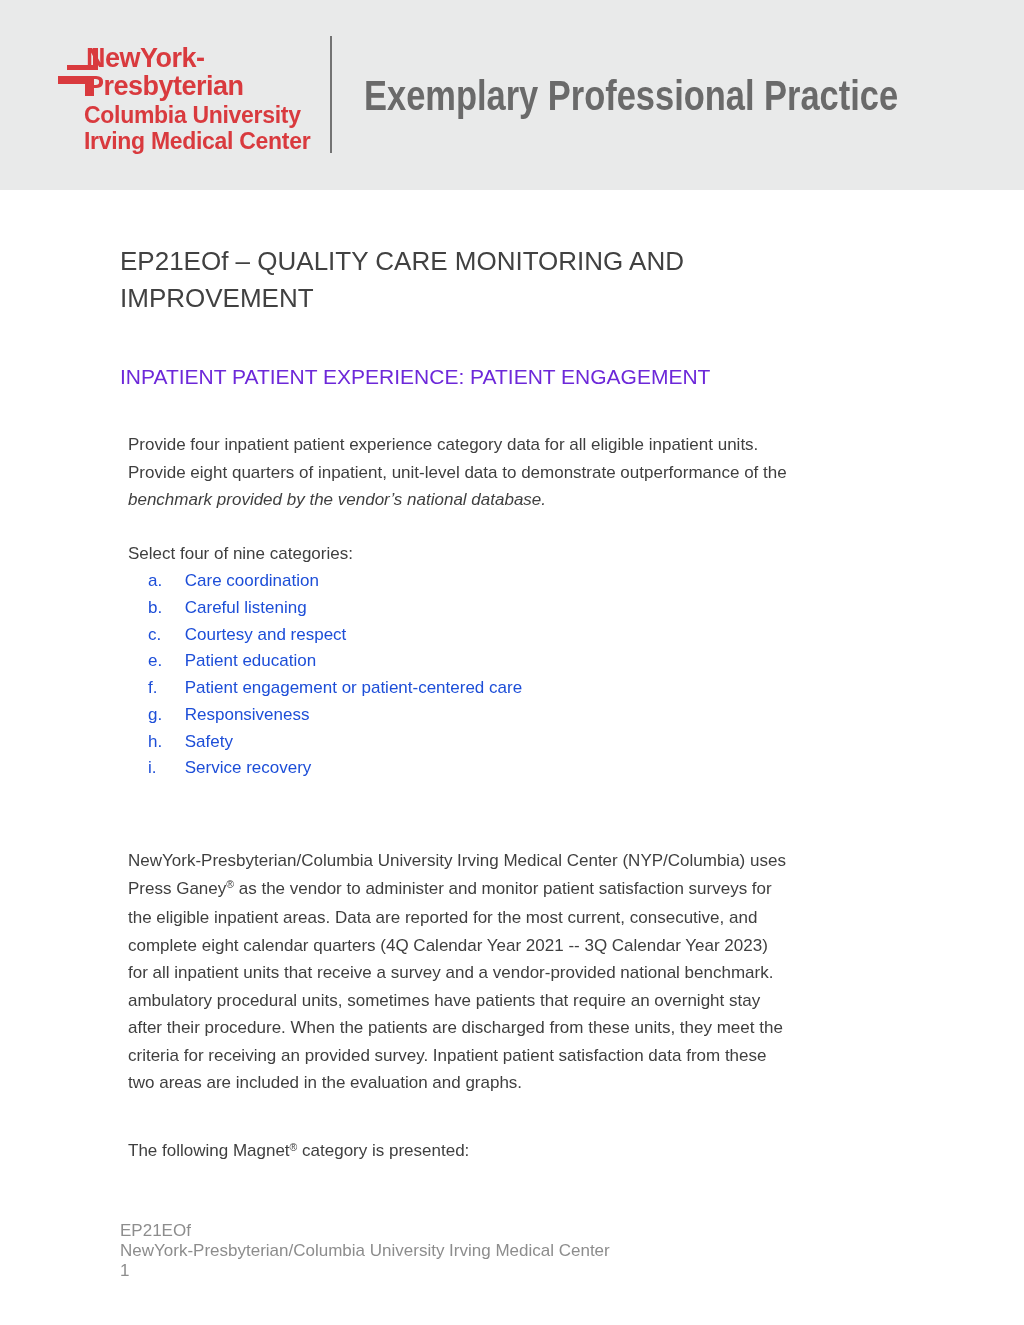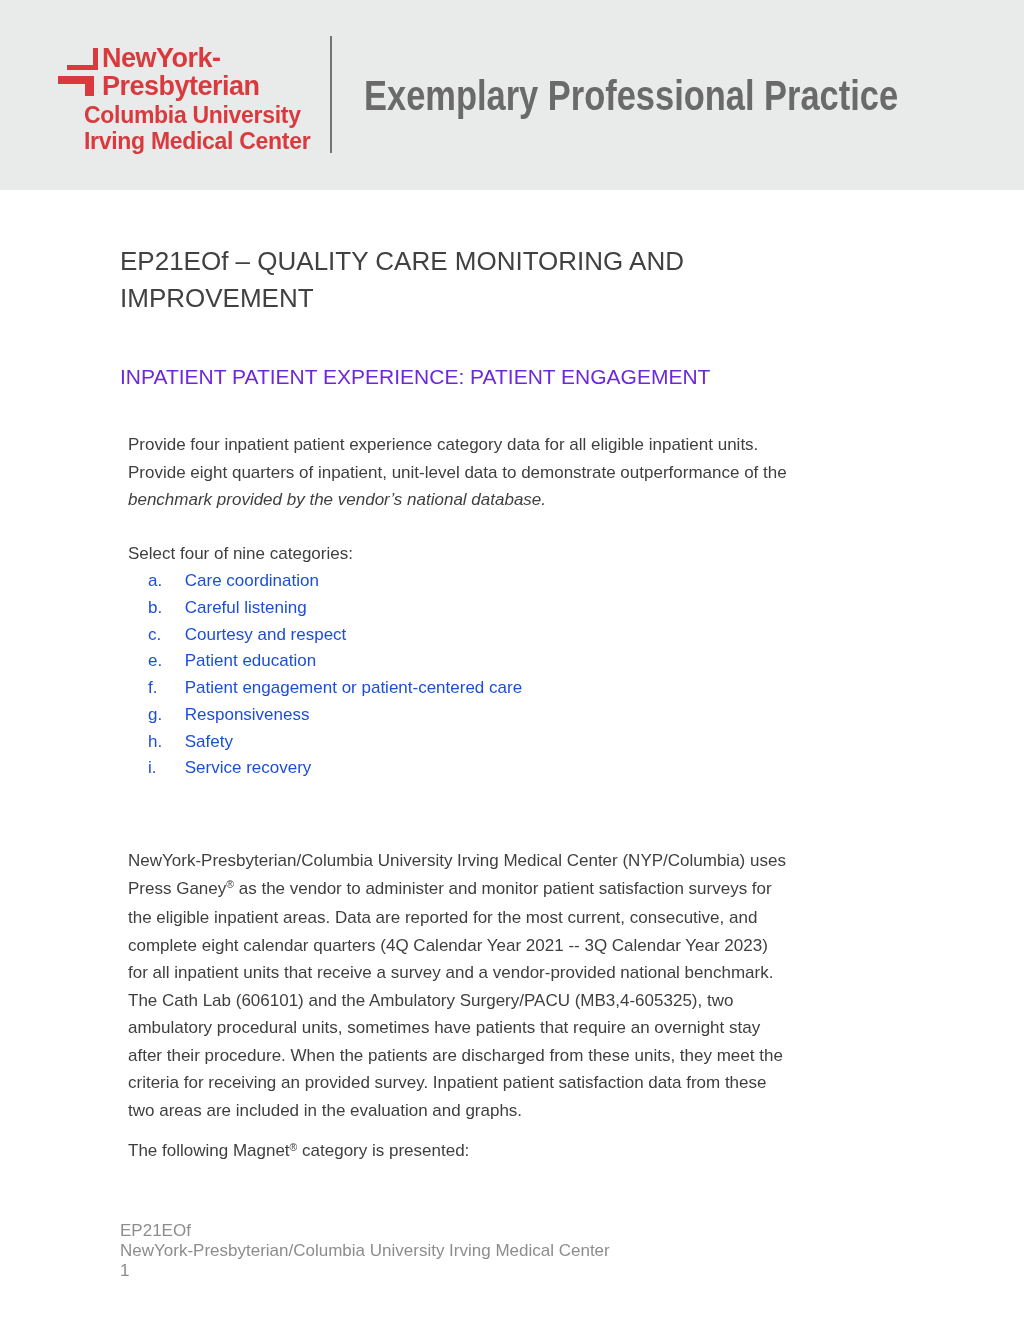--- a/index.html
+++ b/index.html
@@ -32,21 +32,20 @@
     width: 27px; height: 12px;
     border-top: 8px solid #d93a3e;
     border-right: 9px solid #d93a3e;
     margin-top: 6px;
   }
   .logo-text {
     position: absolute; left: 86px; top: 44px;
     color: #d93a3e; font-weight: bold;
     font-size: 27px; line-height: 28px; letter-spacing: -0.5px;
     white-space: nowrap;
-    margin-left: 16px;
   }
   .logo-sub {
     position: absolute; left: 84px; top: 102px;
     color: #d93a3e; font-weight: bold;
     font-size: 23px; line-height: 26px; letter-spacing: -0.3px;
     white-space: nowrap;
   }
   .divider {
     position: absolute; left: 330px; top: 36px;
     width: 2px; height: 117px;
@@ -172,21 +171,20 @@
       <span class="cat-label">Service recovery</span>
     </div>
     </div>
 
   <div class="text-block body-p">
       <div class="line"><span>NewYork-Presbyterian/Columbia University Irving Medical Center (NYP/Columbia) uses</span></div>
       <div class="line"><span>Press Ganey</span><span class="run-sup">®</span><span> as the vendor to administer and monitor patient satisfaction surveys for</span></div>
       <div class="line"><span>the eligible inpatient areas. Data are reported for the most current, consecutive, and</span></div>
       <div class="line"><span>complete eight calendar quarters (4Q Calendar Year 2021 -- 3Q Calendar Year 2023)</span></div>
       <div class="line"><span>for all inpatient units that receive a survey and a vendor-provided national benchmark.</span></div>
-      <div class="line"><span>The Cath Lab (606101) and the Ambulatory Surgery/PACU (MB3,4-605325), two</span></div>
       <div class="line"><span>ambulatory procedural units, sometimes have patients that require an overnight stay</span></div>
       <div class="line"><span>after their procedure. When the patients are discharged from these units, they meet the</span></div>
       <div class="line"><span>criteria for receiving an provided survey. Inpatient patient satisfaction data from these</span></div>
       <div class="line"><span>two areas are included in the evaluation and graphs.</span></div>
     </div>
 
   <div class="text-block closing">
       <div class="line"><span>The following Magnet</span><span class="run-sup">®</span><span> category is presented:</span></div>
     </div>
 

